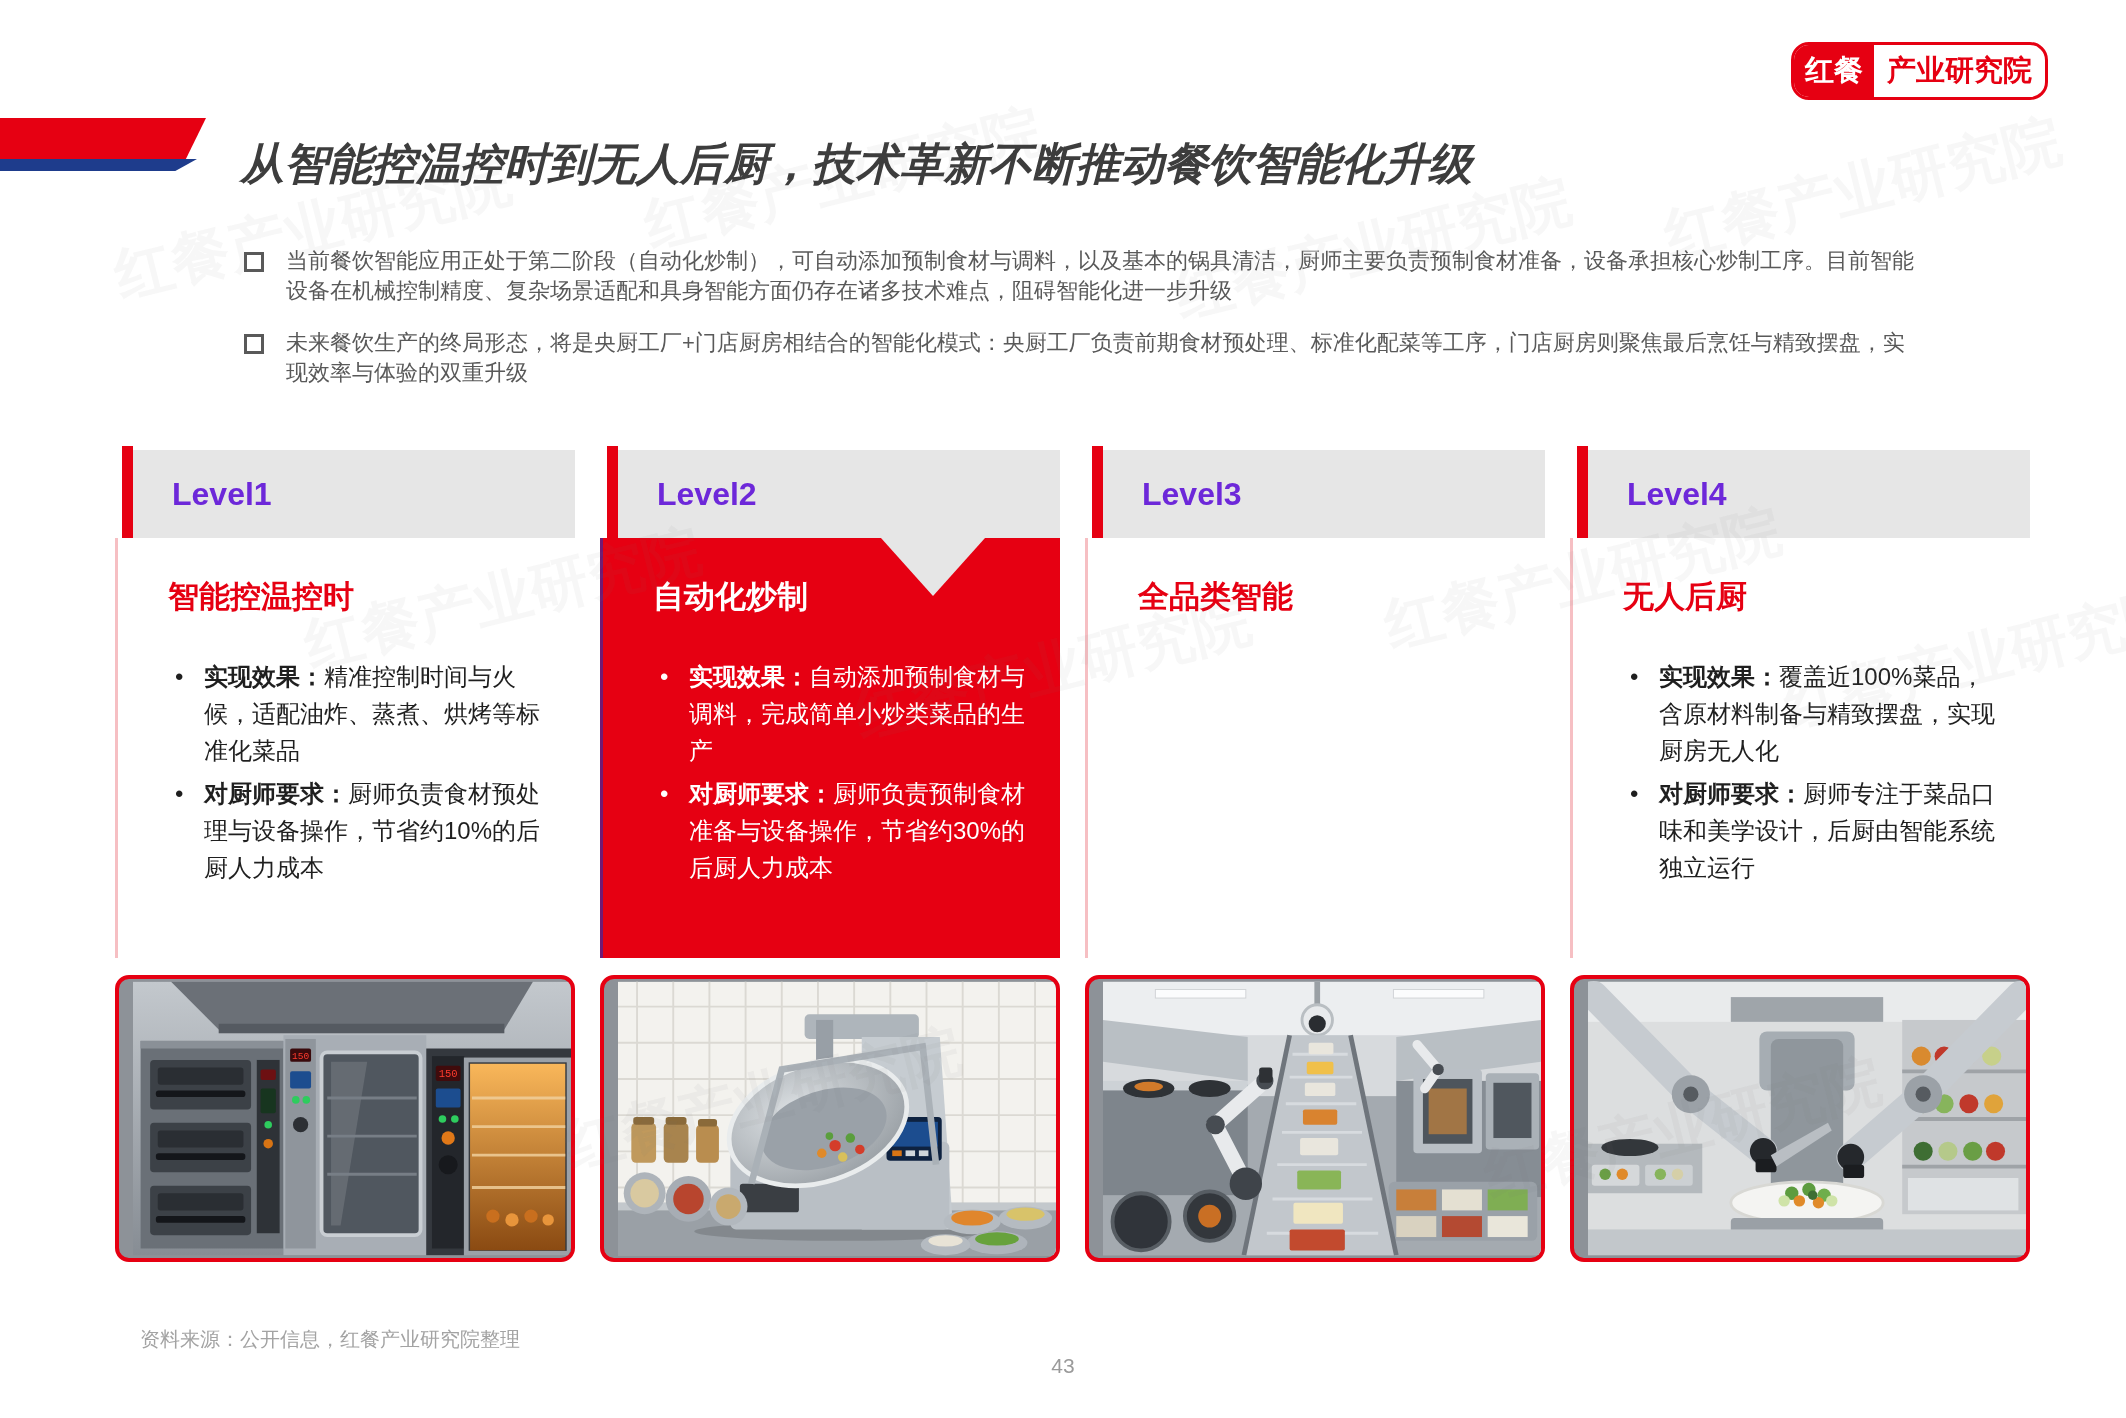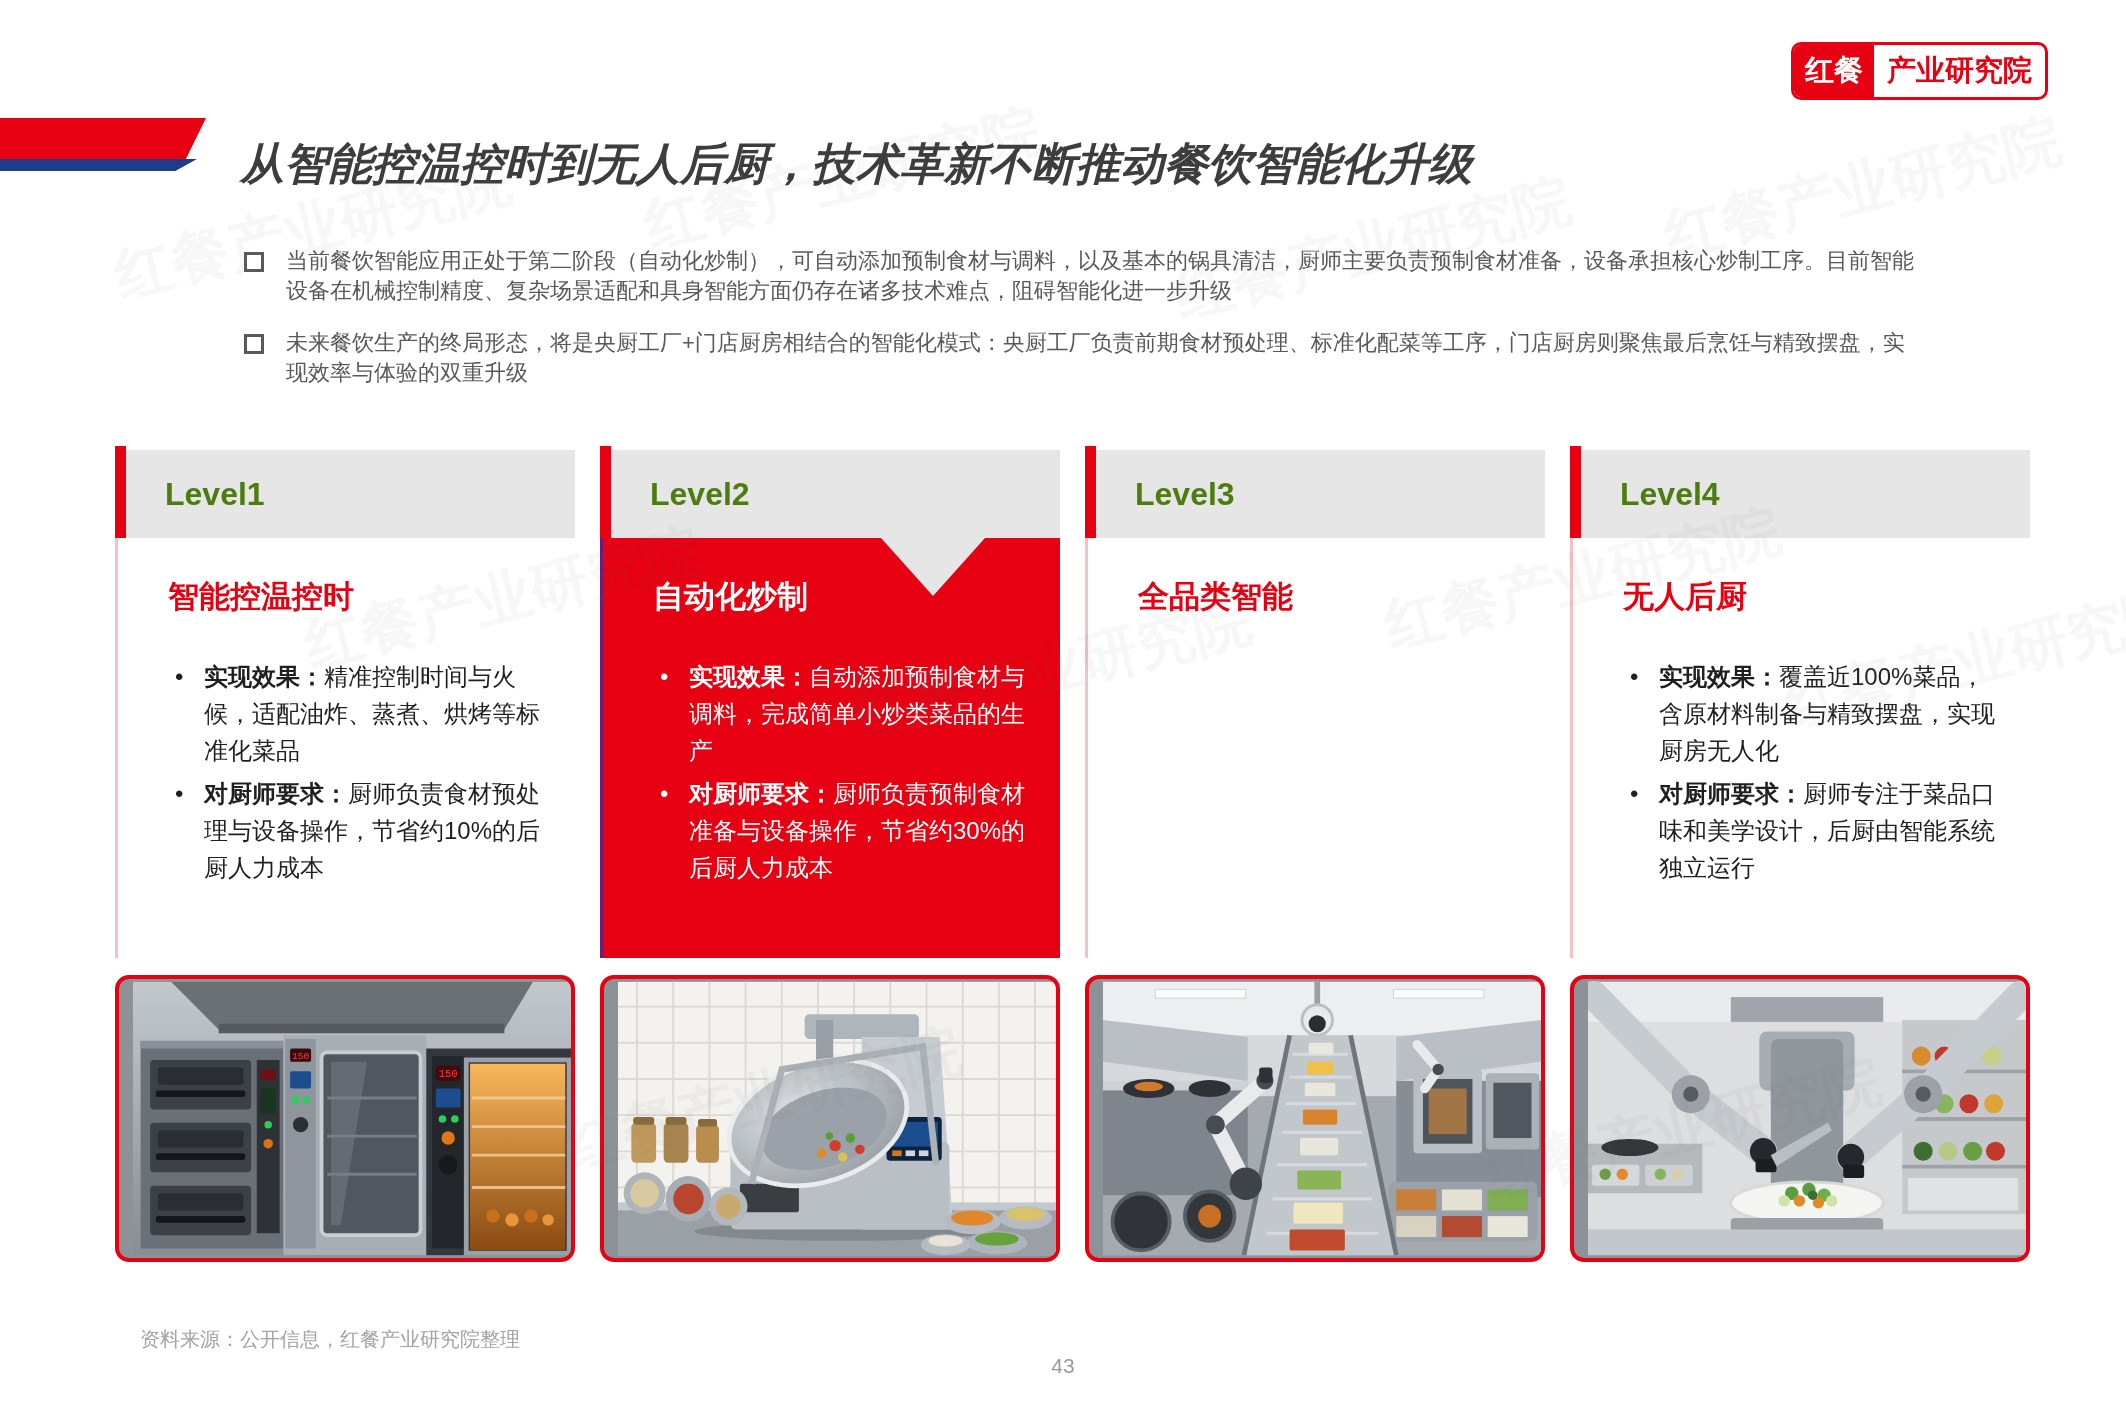--- a/index.html
+++ b/index.html
@@ -5,21 +5,21 @@
   html,body{margin:0;padding:0;background:#fff;}
   .page{position:relative;width:2126px;height:1418px;background:#ffffff;overflow:hidden;
         font-family:"Liberation Sans", sans-serif;}
 
   
   .wm{position:absolute;font-size:58px;font-weight:bold;color:rgba(120,120,120,0.06);
       transform:rotate(-14deg);white-space:nowrap;pointer-events:none;z-index:4;}
 
   
   .logo{position:absolute;top:42px;right:78px;height:52px;display:flex;align-items:stretch;
-        border:3px solid #E60012;border-radius:10px;overflow:hidden;background:#fff;z-index:6;}
+        border:3px solid #E60012;border-radius:18px;overflow:hidden;background:#fff;z-index:6;}
   .logo-brand{background:#E60012;color:#fff;font-weight:bold;font-size:29px;
               display:flex;align-items:center;padding:0 11px;}
   .logo-org{color:#E60012;font-weight:bold;font-size:29px;display:flex;align-items:center;padding:0 13px;}
 
   
   .deco-red{position:absolute;left:0;top:118px;width:206px;height:42px;background:#E60012;
             clip-path:polygon(0 0,100% 0,90% 100%,0 100%);}
   .deco-blue{position:absolute;left:0;top:159px;width:197px;height:12px;background:#1E3C8C;
              clip-path:polygon(0 0,100% 0,89% 100%,0 100%);}
   .title{position:absolute;left:240px;top:106px;font-size:44px;font-weight:bold;color:#3D3D3D;z-index:5;font-style:italic;}
@@ -28,21 +28,21 @@
   .intro{position:absolute;left:244px;top:246px;width:1672px;display:flex;flex-direction:column;gap:22px;z-index:5;}
   .intro-item{display:flex;}
   .intro-square{flex:0 0 auto;width:14px;height:14px;border:3px solid #595959;margin-top:6px;}
   .intro-text{margin-left:22px;font-size:22px;line-height:1.36;color:#595959;}
 
   
   .columns{position:absolute;left:115px;top:450px;width:1915px;display:grid;
            grid-template-columns:repeat(4,460px);column-gap:25px;z-index:3;}
   .column{position:relative;width:460px;}
   .col-header{position:relative;height:88px;background:#E6E6E6;display:flex;align-items:center;
-              padding-left:50px;box-sizing:border-box;font-size:32px;font-weight:bold;color:#4d7c0f;}
+              padding-left:50px;box-sizing:border-box;font-size:32px;font-weight:bold;color:#6d28d9;margin-left:7px;}
   .col-header::before{content:"";position:absolute;left:0;top:-4px;width:11px;height:96px;background:#E60012;}
   .tail{position:absolute;top:88px;left:281px;width:0;height:0;z-index:2;
         border-left:52px solid transparent;border-right:52px solid transparent;border-top:58px solid #E6E6E6;}
   .col-body{position:relative;height:420px;box-sizing:border-box;padding:38px 26px 0 50px;
             border-left:3px solid #F6BFC3;background:#fff;}
   .col-body.red{background:#E60012;border-left:3px solid #701a75;color:#fff;}
   .col-heading{font-size:31px;font-weight:bold;color:#E60012;margin:0 0 40px 0;}
   .col-body.red .col-heading{color:#fff;}
   .points{list-style:none;margin:0;padding:0;font-size:24px;line-height:1.55;color:#1F1F1F;}
   .col-body.red .points{color:#fff;}

